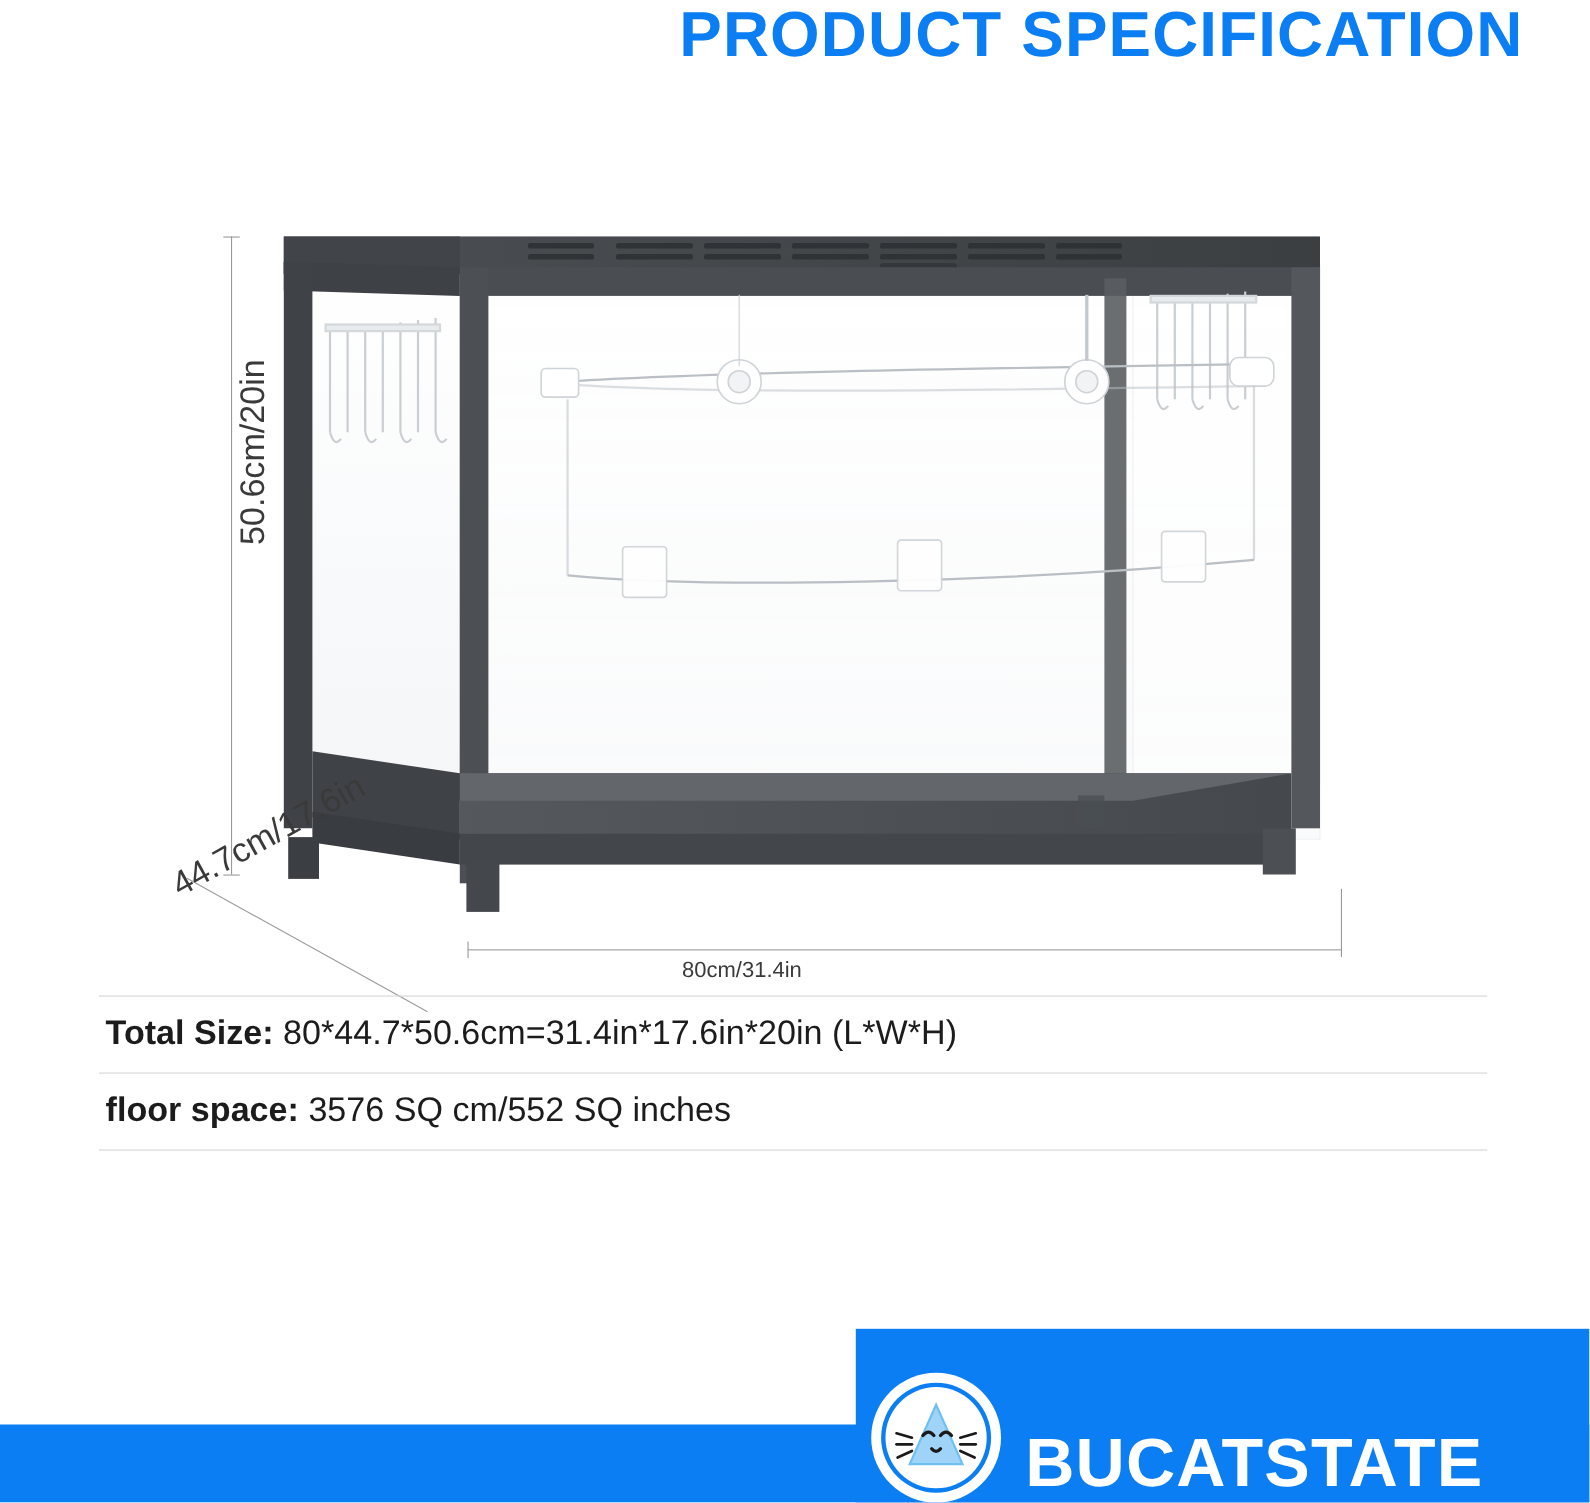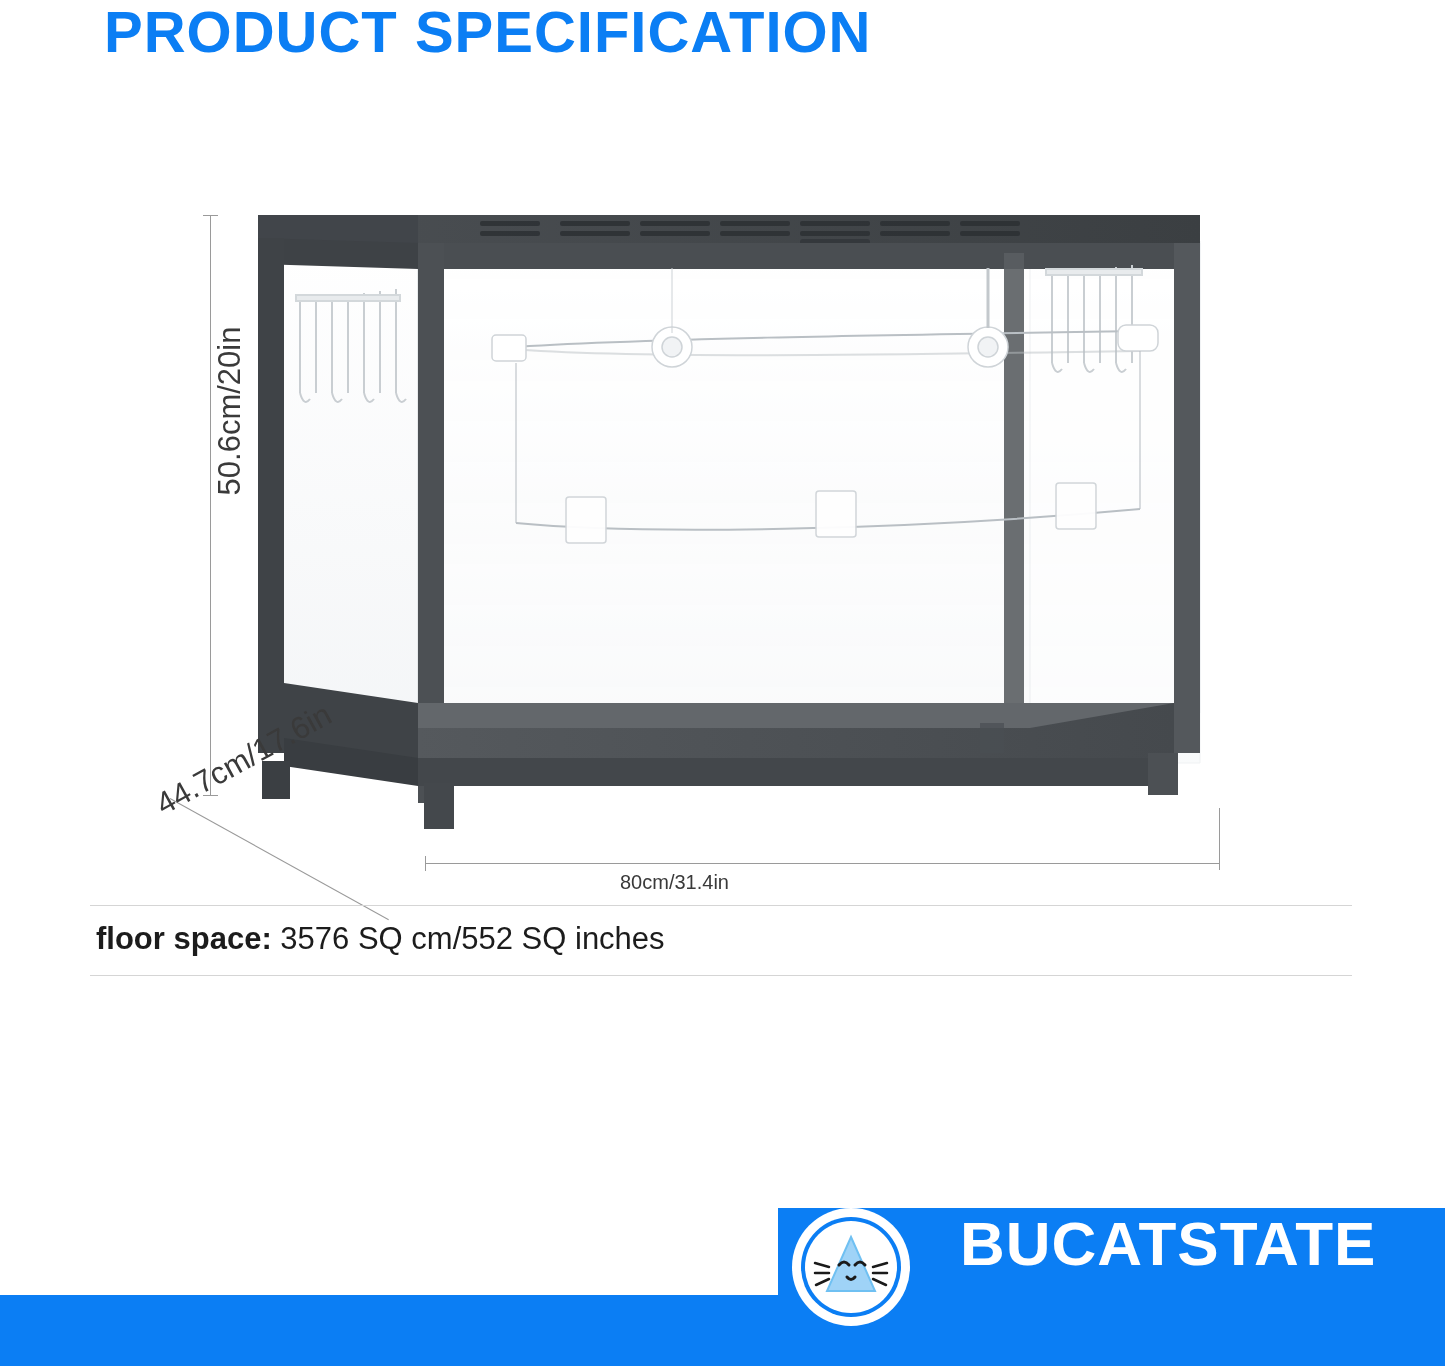--- a/index.html
+++ b/index.html
@@ -12,21 +12,21 @@
     height: 1366px;
     font-family: "Liberation Sans", sans-serif;
     color: #1a1a1a;
     position: relative;
     overflow: hidden;
   }
 
   
   .header {
     width: 100%;
-    text-align: left;
+    text-align: right;
     padding-top: 2px;
     box-sizing: border-box;
     padding-left: 44px;
   }
   .header-title {
     font-size: 58px;
     font-weight: bold;
     color: #0b7ef4;
     letter-spacing: 1px;
     line-height: 1.05;
@@ -171,22 +171,21 @@
     background: #0b7ef4;
   }
   .brand-box {
     position: absolute;
     left: 778px;
     top: 1208px;
     width: 667px;
     height: 158px;
     background: #0b7ef4;
     display: flex;
-    align-items: flex-start;
-    gap: 28px;
+    align-items: flex-end;
   }
   .brand-logo {
     width: 118px;
     height: 118px;
     margin-left: 14px;
     background: #ffffff;
     border-radius: 50%;
     display: flex;
     align-items: center;
     justify-content: center;
@@ -338,20 +337,24 @@
   <div class="dim-horiz-line"></div>
   <div class="dim-horiz-cap-l"></div>
   <div class="dim-horiz-cap-r"></div>
   <div class="dim-width-label">80cm/31.4in</div>
 
   <div class="dim-depth-line"></div>
   <div class="dim-depth-label">44.7cm/17.6in</div>
 </div>
 
 <div class="spec-table">
+  <div class="spec-row">
+    <span class="spec-label">Total Size:</span>
+    <span class="spec-value">80*44.7*50.6cm=31.4in*17.6in*20in (L*W*H)</span>
+  </div>
   <div class="spec-row">
     <span class="spec-label">floor space:</span>
     <span class="spec-value">3576 SQ cm/552 SQ inches</span>
   </div>
 </div>
 
 <div class="brand-bar"></div>
 <div class="brand-box">
   <div class="brand-logo">
     <svg width="104" height="104" viewBox="0 0 104 104">

